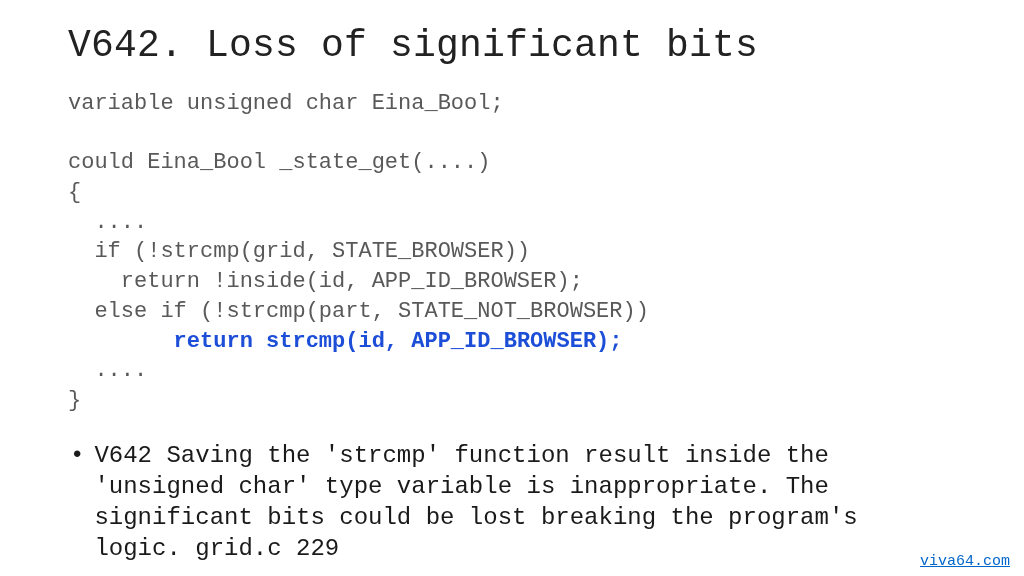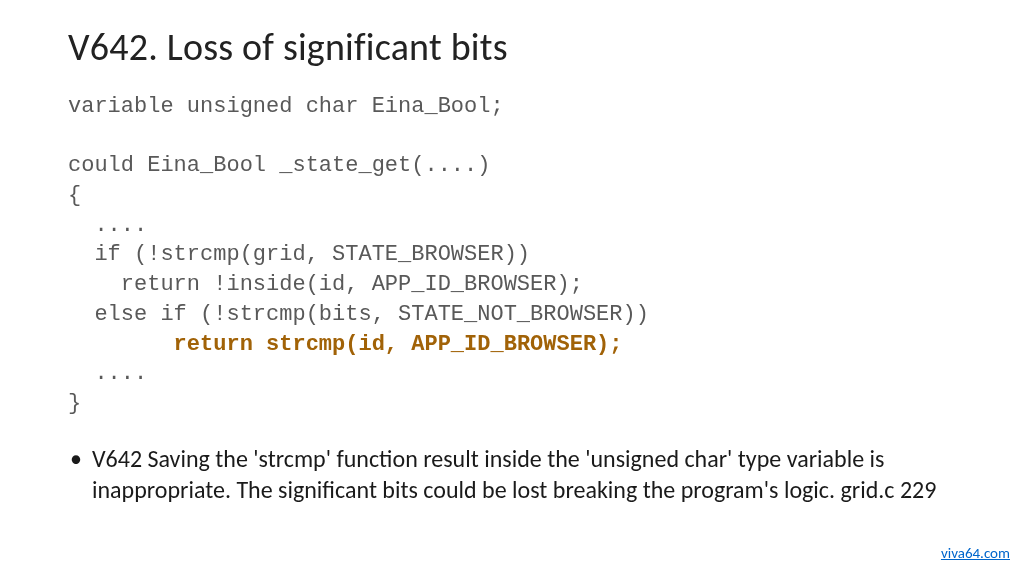--- a/index.html
+++ b/index.html
@@ -1,15 +1,15 @@
 <!DOCTYPE html>
 <html><head>
 <meta charset="utf-8">
 <style>
-  * { margin: 0; padding: 0; box-sizing: border-box; }
+  * { margin: 0; padding: 0; box-sizing: border-box; font-family: Liberation Mono, monospace; }
   body {
     width: 1024px;
     height: 576px;
     background: #fff;
     font-family: Calibri, "Segoe UI", Arial, sans-serif;
     color: #000;
     position: relative;
     overflow: hidden;
   }
   .slide {
@@ -24,57 +24,57 @@
   }
   .code {
     font-family: "Courier New", Courier, monospace;
     font-size: 22px;
     line-height: 1.35;
     color: #595959;
     white-space: pre;
     margin-bottom: 24px;
   }
   .code .hl {
-    color: #a16207;
+    color: #1d4ed8;
     font-weight: bold;
     margin-top: 48px;
   }
   .bullet {
     display: flex;
     font-size: 24px;
     line-height: 1.3;
     color: #1a1a1a;
   }
   .bullet .dot {
     margin-right: 10px;
     margin-left: 2px;
   }
   .footer-link {
     position: absolute;
     right: 14px;
-    bottom: 14px;
+    bottom: 6px;
     font-size: 15px;
     color: #0066cc;
     text-decoration: underline;
   }
 </style>
 </head>
 <body>
 
 <div class="slide">
   <h1>V642. Loss of significant bits</h1>
 
   <div class="code"><span>variable unsigned char Eina_Bool;</span>
 <span></span>
 <span>could Eina_Bool _state_get(....)</span>
 <span>{</span>
 <span>  ....</span>
 <span>  if (!strcmp(grid, STATE_BROWSER))</span>
 <span>    return !inside(id, APP_ID_BROWSER);</span>
-<span>  else if (!strcmp(bits, STATE_NOT_BROWSER))</span>
+<span>  else if (!strcmp(part, STATE_NOT_BROWSER))</span>
     <span class="hl">    return strcmp(id, APP_ID_BROWSER);</span>
 <span>  ....</span>
 <span>}</span></div>
 
   <div class="bullet">
     <span class="dot">•</span>
     <span>V642 Saving the 'strcmp' function result inside the 'unsigned char' type variable is inappropriate. The significant bits could be lost breaking the program's logic. grid.c 229</span>
   </div>
 </div>
 

